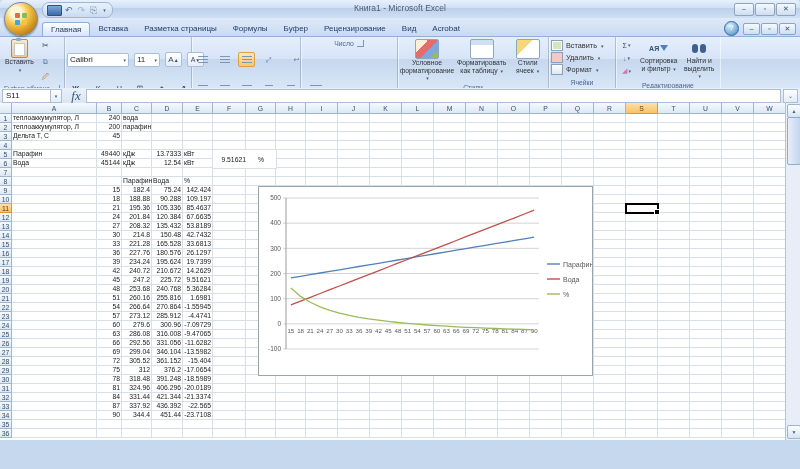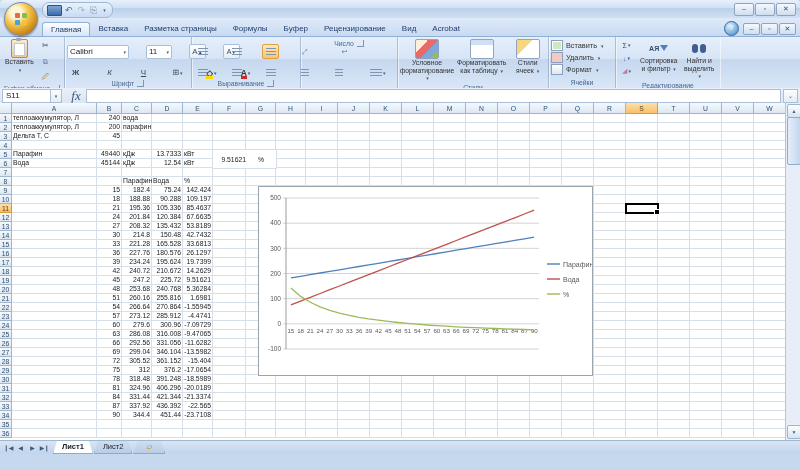--- a/index.html
+++ b/index.html
@@ -44,21 +44,21 @@
   .launcher{width:6px;height:6px;border:1px solid #7d94b5;border-top:none;border-left:none;position:relative;display:inline-block;}
   .dd{font-size:5px;color:#4a5a72;margin-left:1px;}
   .bigbtn{display:flex;flex-direction:column;align-items:center;padding:1px 3px;border-radius:3px;}
   .bigbtn .lbl{font-size:6.8px;line-height:7.5px;text-align:center;color:#333;white-space:pre-line;}
   .tbtn{height:13px;min-width:13px;border:1px solid transparent;border-radius:2px;display:inline-flex;
     align-items:center;justify-content:center;font-size:8px;color:#3c4c60;padding:0 1px;}
   .tbtn.framed{border-color:#a9bed8;background:linear-gradient(#fefefe,#e6edf7);}
   .tbtn.active{background:linear-gradient(#ffe9bd,#fbc56d);border-color:#dfa03f;}
   .combo{height:12px;background:#fff;border:1px solid #a9bed8;border-radius:2px;font-size:8px;color:#222;
     display:inline-flex;align-items:center;padding:0 2px;justify-content:space-between;}
-  .mrow{display:flex;align-items:center;gap:17px;margin-top:6px;}
+  .mrow{display:flex;align-items:center;gap:5px;margin-top:14px;}
   .clip{width:15px;height:17px;background:linear-gradient(#fce9cf,#f0c894);border:1px solid #b98a50;border-radius:2px;position:relative;}
   .clip:before{content:"";position:absolute;left:2px;top:3px;right:2px;bottom:1px;background:#fff;border:1px solid #b9c8da;}
   .clip:after{content:"";position:absolute;left:4px;top:-2px;width:5px;height:3px;background:#9aa9bd;border-radius:1px;}
   .al{width:10px;height:8px;background:repeating-linear-gradient(#7e95b4 0 1px,transparent 1px 3px);}
   .colorbar{position:relative;font-size:8.5px;line-height:10px;font-weight:bold;color:#333;}
   .colorbar i{position:absolute;left:0;right:0;bottom:-1px;height:3px;display:block;}
   .sticon{width:22px;height:18px;border:1px solid #8fa6c2;border-radius:2px;
     background:linear-gradient(135deg,#fef0d8 0 30%,#e86b6b 30% 55%,#7fa7d9 55% 80%,#9bbb59 80%);}
   .cellsrow{display:flex;align-items:center;gap:3px;font-size:7.3px;color:#333;height:12px;}
   .cellsrow .ic{width:10px;height:9px;border:1px solid #8aa0bc;background:linear-gradient(#fff,#dce6f2);position:relative;}
@@ -131,20 +131,21 @@
 <div class="window">
 
   <div class="titlebar">
     <div class="qat">
       <div class="qbtn" style="width:9px;height:9px;background:linear-gradient(#7ea7d8,#3e6ca8);border:1px solid #2f5280;border-radius:1px;"></div>
       <div class="qbtn" style="color:#3f6eb5;">↶</div>
       <div class="qbtn" style="color:#9fb1c8;">↷</div>
       <div class="qbtn" style="color:#6d87a8;">⎘</div>
       <div class="qbtn dd">▾</div>
     </div>
+    <div class="title-text">Книга1 - Microsoft Excel</div>
     <div class="wctrls">
       <div class="wbtn">–</div>
       <div class="wbtn">▫</div>
       <div class="wbtn">✕</div>
     </div>
   </div>
   <div class="orb">
     <div class="orbgrid">
       <i style="background:#e8684a"></i>
         <i style="background:#7fbf4d"></i>
@@ -1336,28 +1337,14 @@
         <i></i>
       </div>
   </div>
 
   <div class="vscroll">
     <div class="sbtn" style="top:1px">▲</div>
     <div class="vthumb"></div>
     <div class="sbtn" style="bottom:1px">▼</div>
   </div>
 
-  <div class="tabbar">
-    <div class="navbtns">
-      <div class="navb">❙◀</div>
-      <div class="navb">◀</div>
-      <div class="navb">▶</div>
-      <div class="navb">▶❙</div>
-    </div>
-    <div id="sheettabs" style="display:flex">
-        <div class="stab active">Лист1</div>
-        <div class="stab">Лист2</div>
-      </div>
-    <div class="stab" style="width:14px;text-align:center;color:#b8860b">▱</div>
-
-  </div>
 
 </div>
 
 </body></html>

